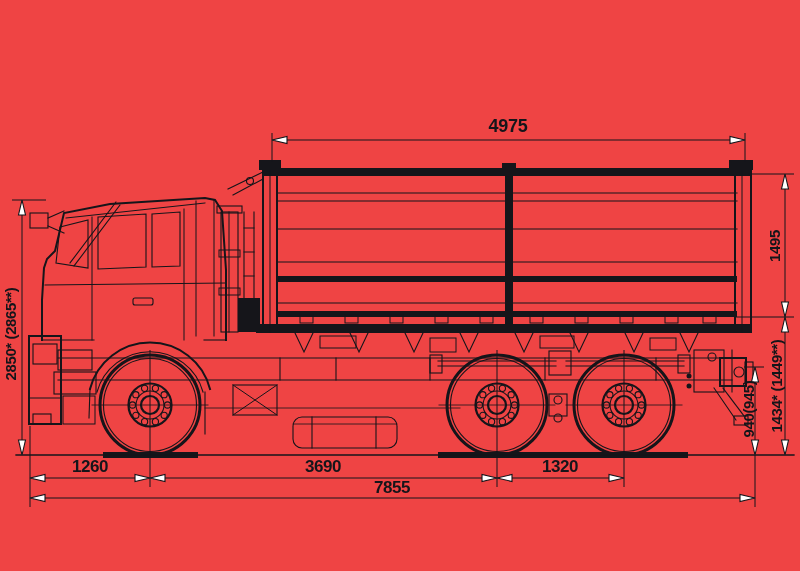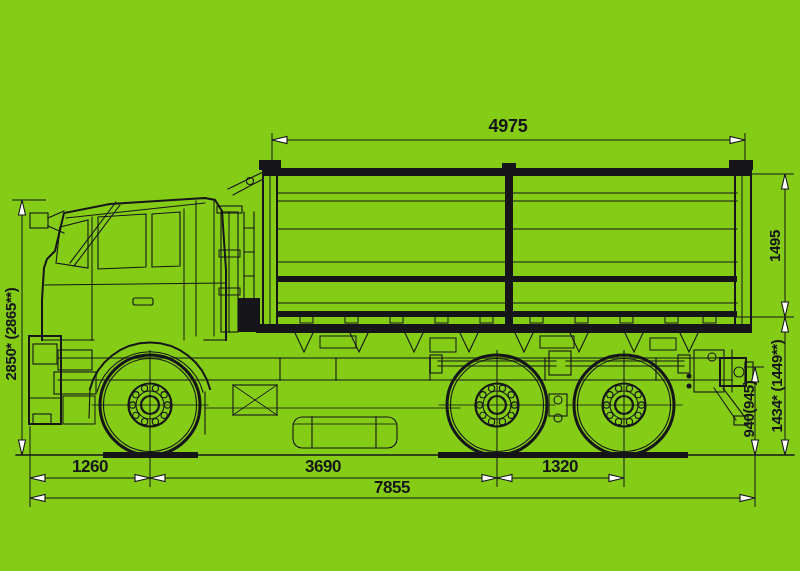--- a/index.html
+++ b/index.html
@@ -1,16 +1,16 @@
 <!DOCTYPE html>
 <html><head>
 <meta charset="utf-8">
 <style>
   html,body{margin:0;padding:0;background:#ffffff;}
-  .stage{width:800px;height:571px;position:relative;background:#84cc16;overflow:hidden;}
+  .stage{width:800px;height:571px;position:relative;background:#ef4444;overflow:hidden;}
   svg{display:block;}
   text{font-family:"Liberation Sans","DejaVu Sans",sans-serif;font-weight:700;fill:#15151a;}
   .t-lg{font-size:18px;letter-spacing:-0.3px;}
   .t-md{font-size:17px;letter-spacing:-0.4px;}
   .t-sm{font-size:15px;letter-spacing:-0.4px;}
   .ln{stroke:#15151a;fill:none;stroke-width:1.3;stroke-linecap:square;}
   .s08{stroke-width:0.8;} .s1{stroke-width:1;} .s11{stroke-width:1.1;}
   .s2{stroke-width:2;} .s22{stroke-width:2.2;} .s3{stroke-width:3;}
   .dim{stroke:#15151a;stroke-width:1;fill:none;}
   .arrow{fill:#ffffff;stroke:#15151a;stroke-width:1.1;stroke-linejoin:miter;}

